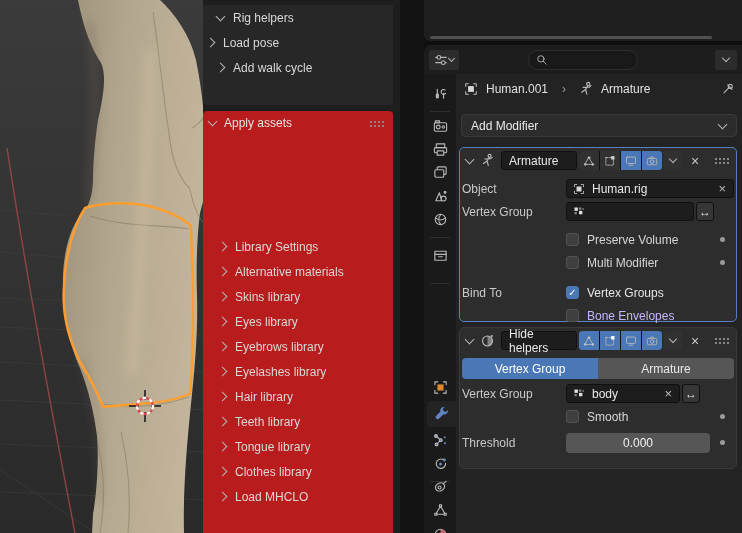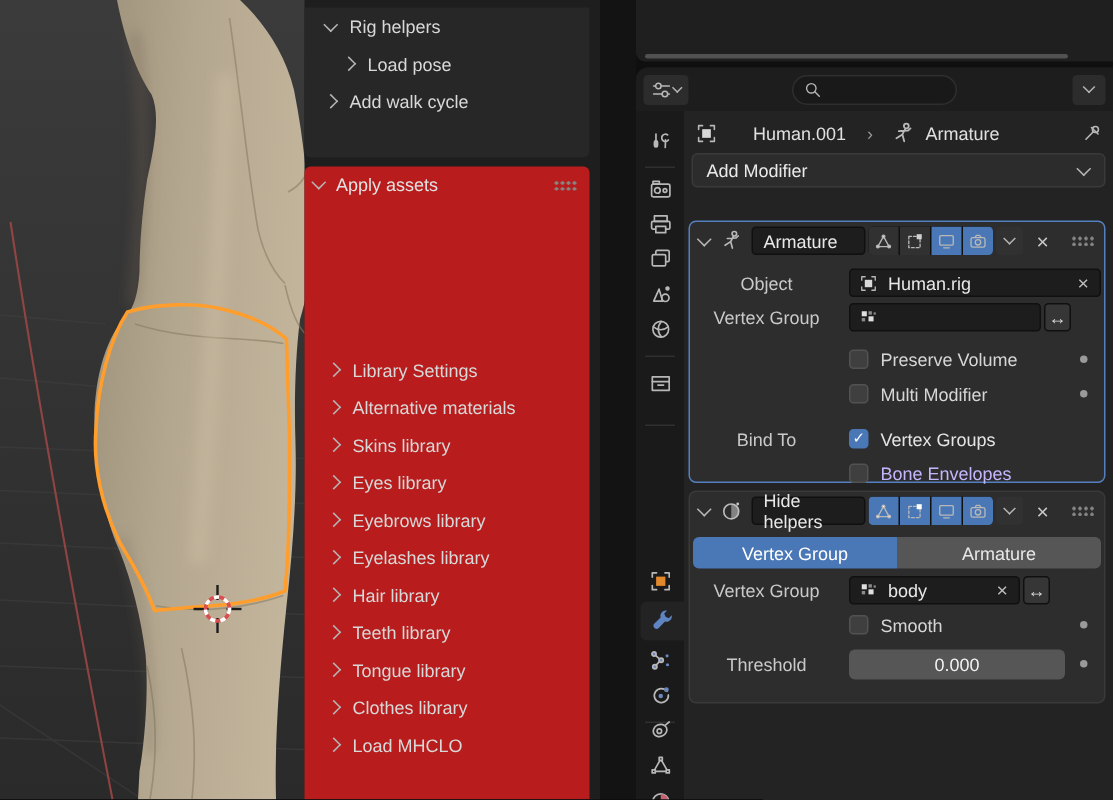--- a/index.html
+++ b/index.html
@@ -15,21 +15,21 @@
   .grip{width:16px;height:7px;background-image:radial-gradient(circle,#878787 1px,transparent 1.3px);background-size:4px 4px;flex:0 0 auto}
   
   .dot{width:5px;height:5px;border-radius:50%;background:#9a9a9a}
   
   .chk{width:13px;height:13px;border-radius:3px;background:#3f3f3f;border:1px solid #525252;box-sizing:border-box;flex:0 0 auto}
   .chk.on{background:#4a77b5;border-color:#4a77b5;color:#fff;font-size:10px;line-height:12px;text-align:center;font-weight:bold}
   
   .field{background:#1d1d1d;border:1px solid #101010;border-radius:3px;height:19px;box-sizing:border-box;display:flex;align-items:center}
   
   .prow{display:flex;align-items:center;height:23px;padding:0 2px}
-  .pl{color:#c9c9c9;text-align:center;flex:0 0 98px;margin-right:6px;white-space:nowrap}
+  .pl{color:#c9c9c9;text-align:left;flex:0 0 98px;margin-right:6px;white-space:nowrap}
   .dotcol{flex:0 0 24px;display:flex;justify-content:center}
   .toggle{width:20px;height:19px;display:flex;align-items:center;justify-content:center;background:#313131;flex:0 0 auto}
   .toggle.on{background:#4a77b5}
   .sideitem{display:flex;align-items:center;height:25px}
   .sideitem span.lb{margin-left:9px;color:#d8d8d8}
   svg{display:block}
   .ic{stroke:#b8b8b8;fill:none;stroke-width:1.2;stroke-linecap:round;stroke-linejoin:round}
 </style>
 </head>
 <body>
@@ -119,21 +119,21 @@
     </svg>
   </div>
 
   <div class="abs" style="left:203px;top:0;width:197px;height:533px;background:#1e1e1e">
 
     <div class="abs" style="left:0;top:5px;width:190px;height:100px;background:#272727;border-radius:0 0 4px 4px">
       <div class="sideitem" style="padding-left:14px">
         <span class="chev d"></span>
         <span class="lb">Rig helpers</span>
       </div>
-      <div class="sideitem" style="padding-left:26px">
+      <div class="sideitem" style="padding-left:4px">
         <span class="chev r"></span>
         <span class="lb">Load pose</span>
       </div>
       <div class="sideitem" style="padding-left:14px">
         <span class="chev r"></span>
         <span class="lb">Add walk cycle</span>
       </div>
     </div>
 
     <div class="abs" style="left:0;top:111px;width:190px;height:422px;background:#b91c1c;border-radius:4px 4px 0 0">
@@ -369,38 +369,38 @@
 
     <div class="abs" style="left:32px;top:29px;width:286px;height:459px;background:#232323">
 
       <div class="flex" style="height:30px;padding-left:8px">
         <svg width="14" height="14" viewBox="0 0 16 16">
             <g class="ic" stroke="#d8d8d8">
               <path d="M2 5 V2 H5 M11 2 H14 V5 M14 11 V14 H11 M5 14 H2 V11"></path>
               <rect x="4.7" y="4.7" width="6.6" height="6.6" fill="#d8d8d8" stroke="none"></rect>
             </g>
           </svg>
-        <span style="margin-left:24px;color:#e0e0e0">Human.001</span>
+        <span style="margin-left:8px;color:#e0e0e0">Human.001</span>
         <span style="margin-left:14px;color:#9a9a9a">›</span>
         <svg width="16" height="16" viewBox="0 0 16 16" style="margin-left:12px">
             <g class="ic" stroke="#d8d8d8">
               <circle cx="10.2" cy="3" r="1.6"></circle>
               <path d="M9.6 4.8 L7.6 8.6 M7.6 8.6 L3.6 11.2 M7.6 8.6 L8.8 13.2 M5.2 6.4 L11.4 6.0 M11.4 6 L13 4.6"></path>
             </g>
           </svg>
         <span style="margin-left:7px;color:#e0e0e0">Armature</span>
         <svg width="14" height="14" viewBox="0 0 16 16" style="margin-left:auto;margin-right:7px">
             <g class="ic" stroke="#b0b0b0">
               <circle cx="10.6" cy="5" r="2.3"></circle>
               <path d="M8.8 6.8 L3.4 12.4 M7.6 3.4 l5 5"></path>
             </g>
           </svg>
       </div>
 
-      <div class="flex" style="position:absolute;left:5px;top:28px;width:276px;height:23px;background:#2c2c2c;border:1px solid #3a3a3a;border-radius:4px;box-sizing:border-box">
+      <div class="flex" style="position:absolute;left:5px;top:40px;width:276px;height:23px;background:#2c2c2c;border:1px solid #3a3a3a;border-radius:4px;box-sizing:border-box">
         <span style="margin-left:9px;color:#eaeaea">Add Modifier</span>
         <span class="chev d" style="margin-left:auto;margin-right:10px"></span>
       </div>
 
       <div class="abs" style="left:3px;top:73px;width:278px;height:175px;background:#2d2d2d;border:1px solid #5480c1;border-radius:5px;box-sizing:border-box">
         <div class="flex" style="height:25px;padding:0 6px">
           <span class="chev d"></span>
           <svg width="15" height="15" viewBox="0 0 16 16" style="margin-left:7px">
               <g class="ic" stroke="#c8c8c8">
                 <circle cx="10.2" cy="3" r="1.6"></circle>

